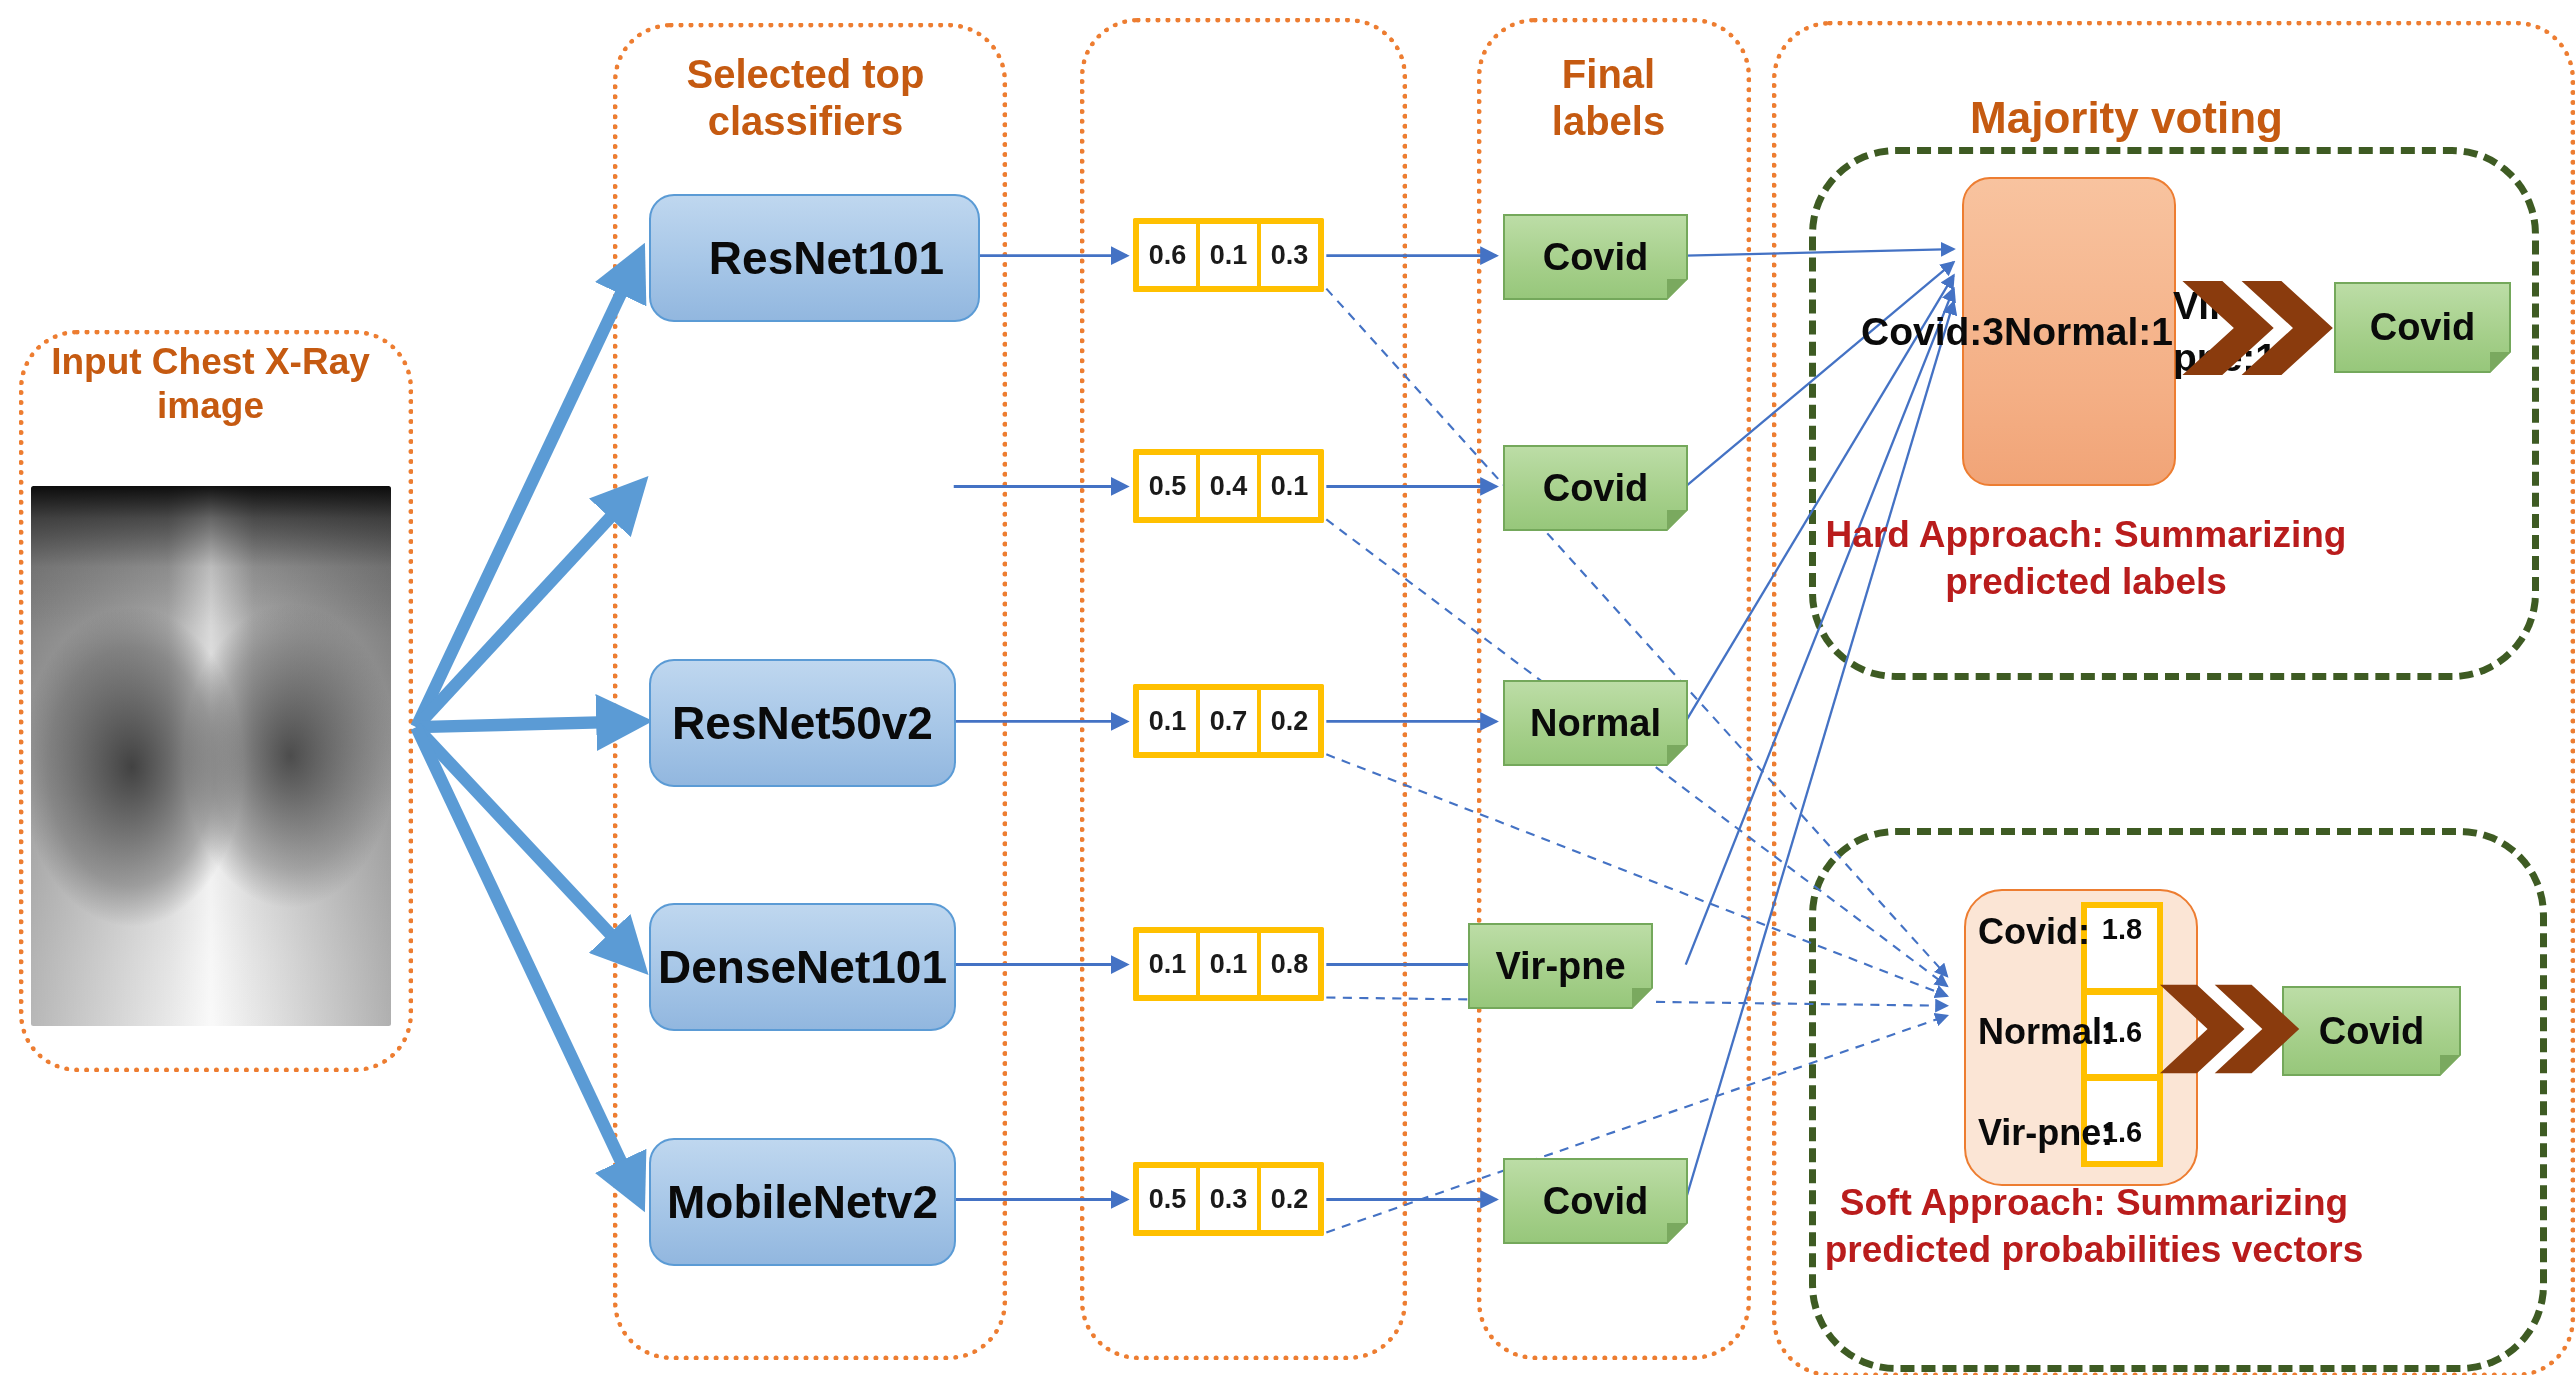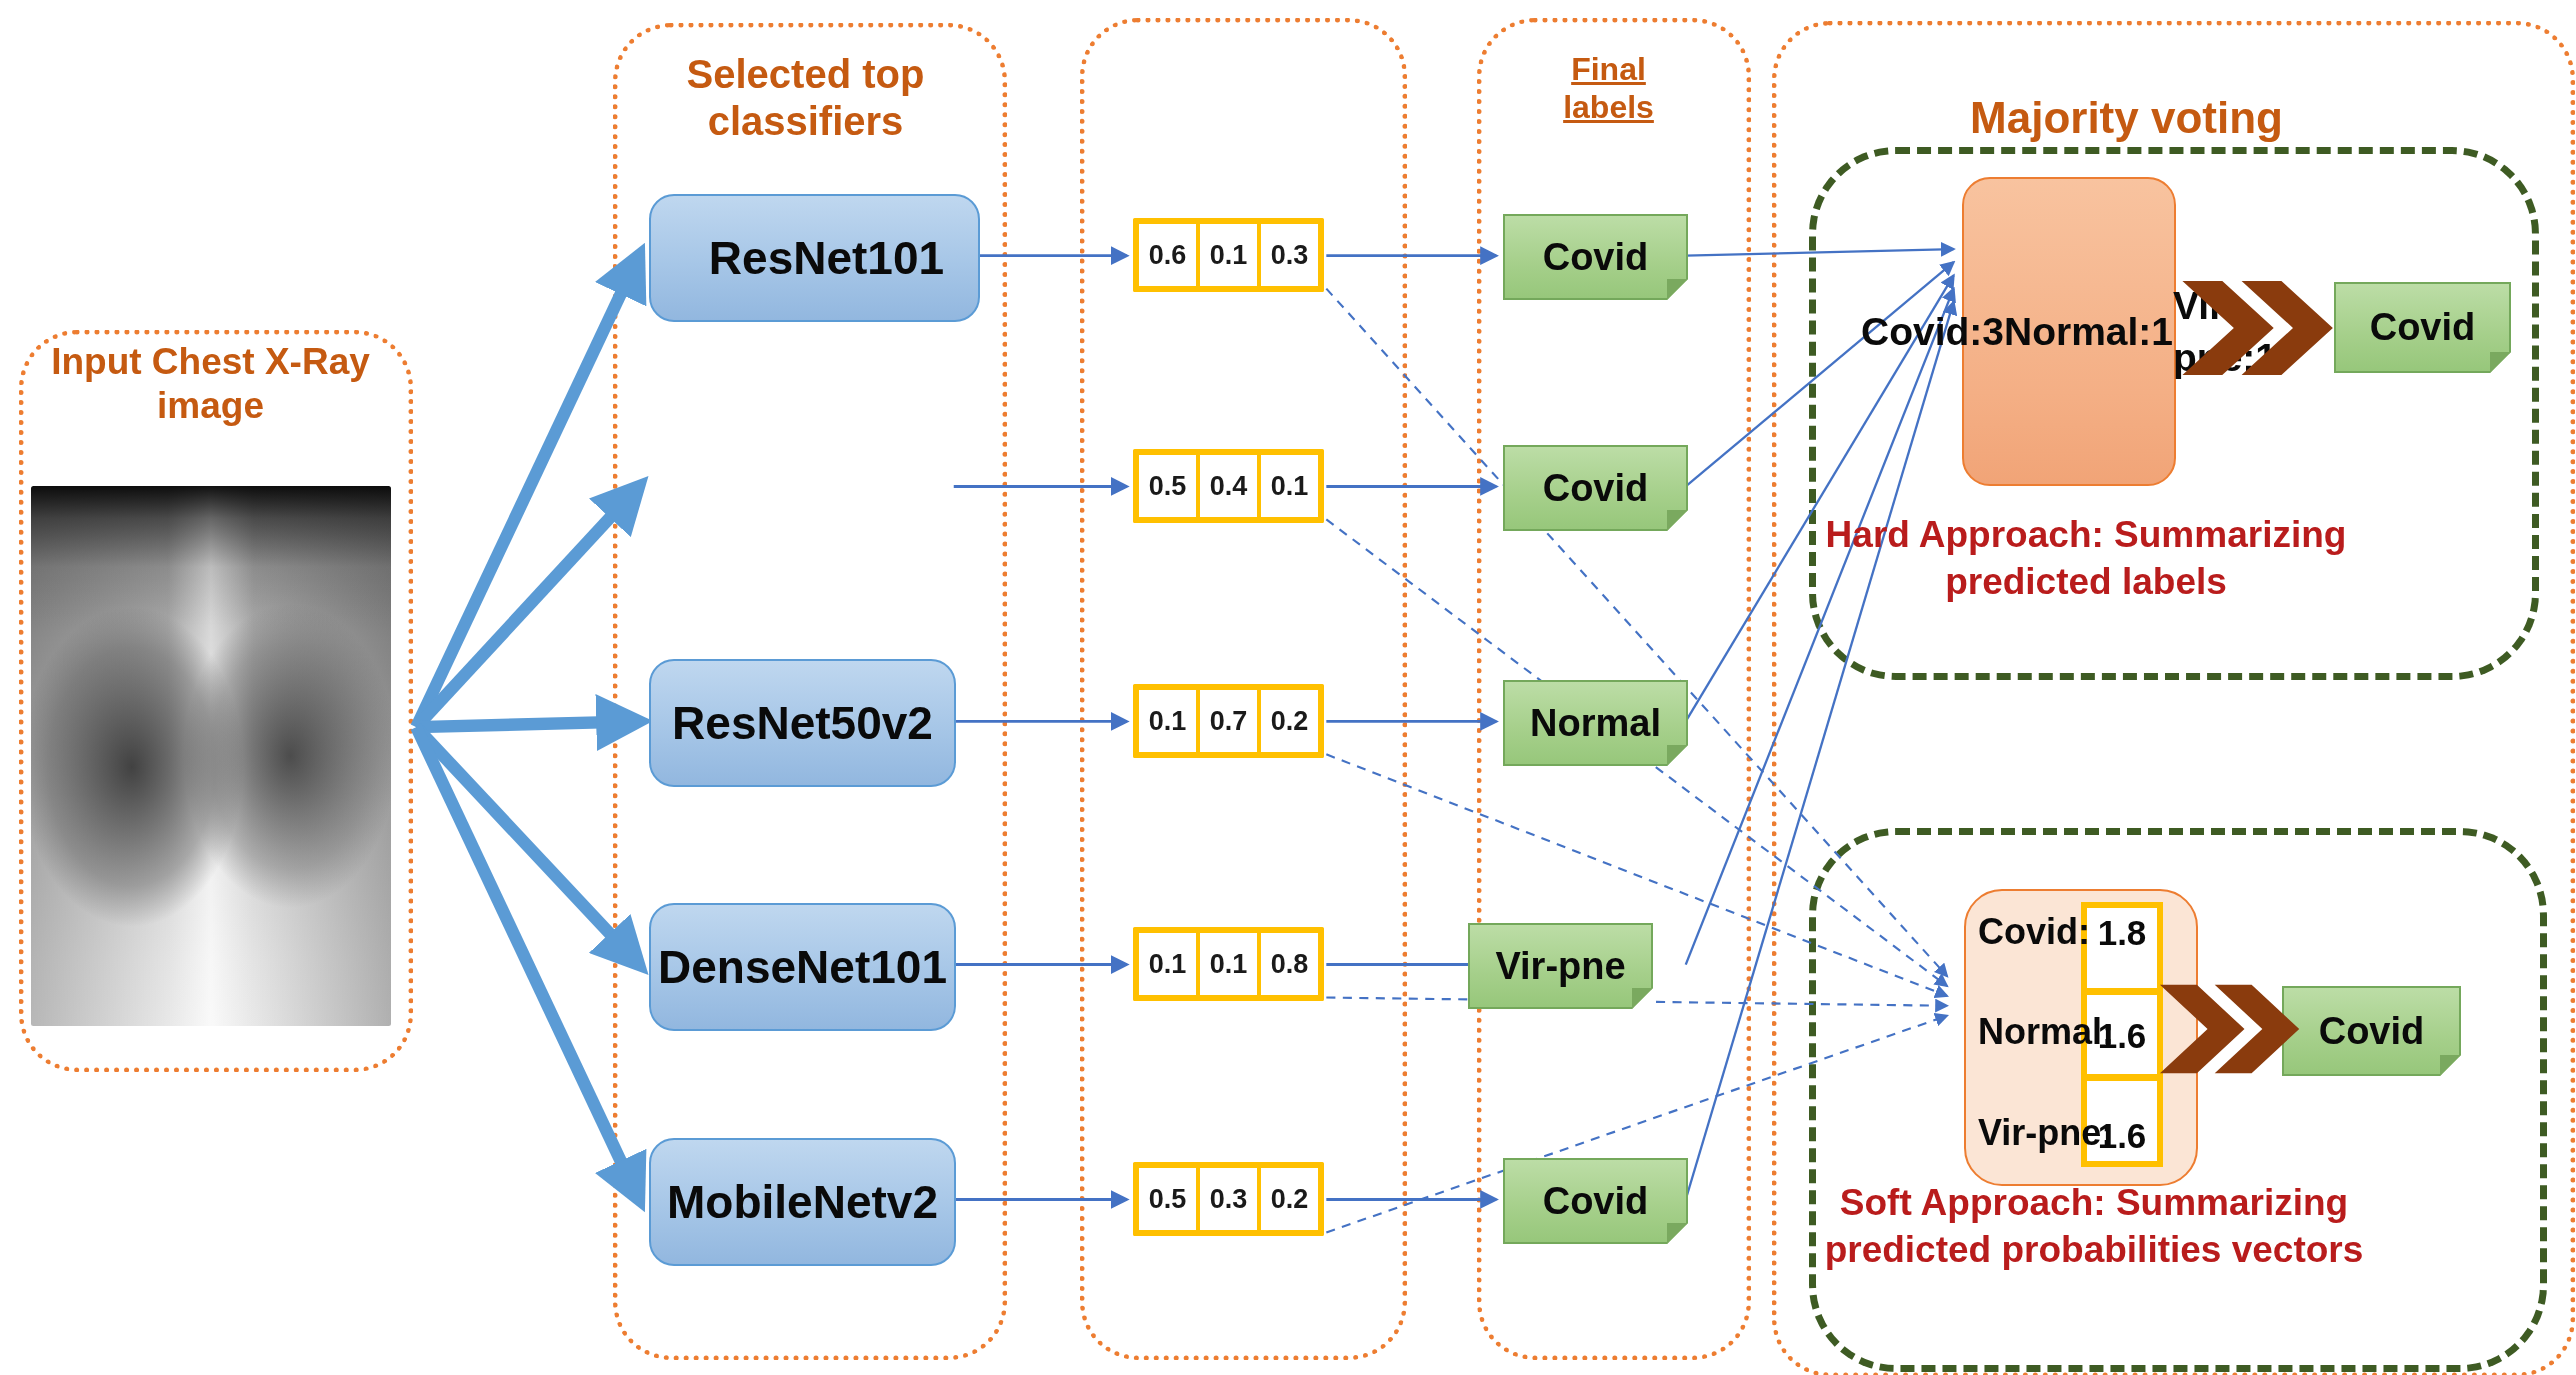--- a/index.html
+++ b/index.html
@@ -60,21 +60,21 @@
   }
   #hard-tally .tline{font-size:39px;line-height:52px;color:#0a0a0a;}
   #soft-box{
     position:absolute;left:1964px;top:889px;width:230px;height:293px;z-index:3;
     background:#FBE5D5;border:2.5px solid #ED7D31;border-radius:38px;
   }
   .soft-label{position:absolute;z-index:4;font-size:36px;color:#0a0a0a;height:40px;display:flex;align-items:center;}
   #soft-stack{position:absolute;left:2081px;top:902px;width:82px;height:265px;z-index:4;background:#FFC000;
     display:flex;flex-direction:column;gap:6.6px;border:6.6px solid #FFC000;box-sizing:border-box;}
   #soft-stack .scell{flex:1;background:#ffffff;}
-  .soft-val{position:absolute;z-index:5;width:82px;left:2081px;text-align:center;font-size:35px;color:#0a0a0a;}
+  .soft-val{position:absolute;z-index:5;width:82px;left:2081px;text-align:center;font-size:29px;color:#0a0a0a;}
   .chev{position:absolute;z-index:5;}
   #wires{position:absolute;left:0;top:0;z-index:2;}
 </style>
 </head>
 <body>
 
 <div id="canvas">
 
   <svg id="wires" width="2576" height="1376" viewBox="0 0 3125 1669">
     <defs>
@@ -120,21 +120,21 @@
   <div class="orange-box" style="left:1477px;top:18px;width:264px;height:1332px;"></div>
   <div class="orange-box" style="left:1772px;top:20.6px;width:793px;height:1346px;"></div>
 
   <div class="green-dash" style="left:1809px;top:147px;width:716px;height:519px;"></div>
   <div class="green-dash" style="left:1809px;top:828px;width:724px;height:530px;"></div>
 
   <div class="col-title" style="left:35px;top:340px;width:351px;font-size:37px;">Input Chest X-Ray
 image</div>
   <div class="col-title" style="left:630px;top:51px;width:351px;font-size:40px;">Selected top
 classifiers</div>
-  <div class="col-title" style="left:1485px;top:51px;width:247px;font-size:32px;text-decoration:underline;">Final
+  <div class="col-title" style="left:1485px;top:51px;width:247px;font-size:40px;">Final
 labels</div>
   <div class="col-title" style="left:1912px;top:92px;width:429px;font-size:44px;">Majority voting</div>
 
   <div id="xray"></div>
 
   <div id="hard-tally">
       <div class="tline">Covid:3</div>
       <div class="tline">Normal:1</div>
       <div class="tline">Vir-pne:1</div>
     </div>

